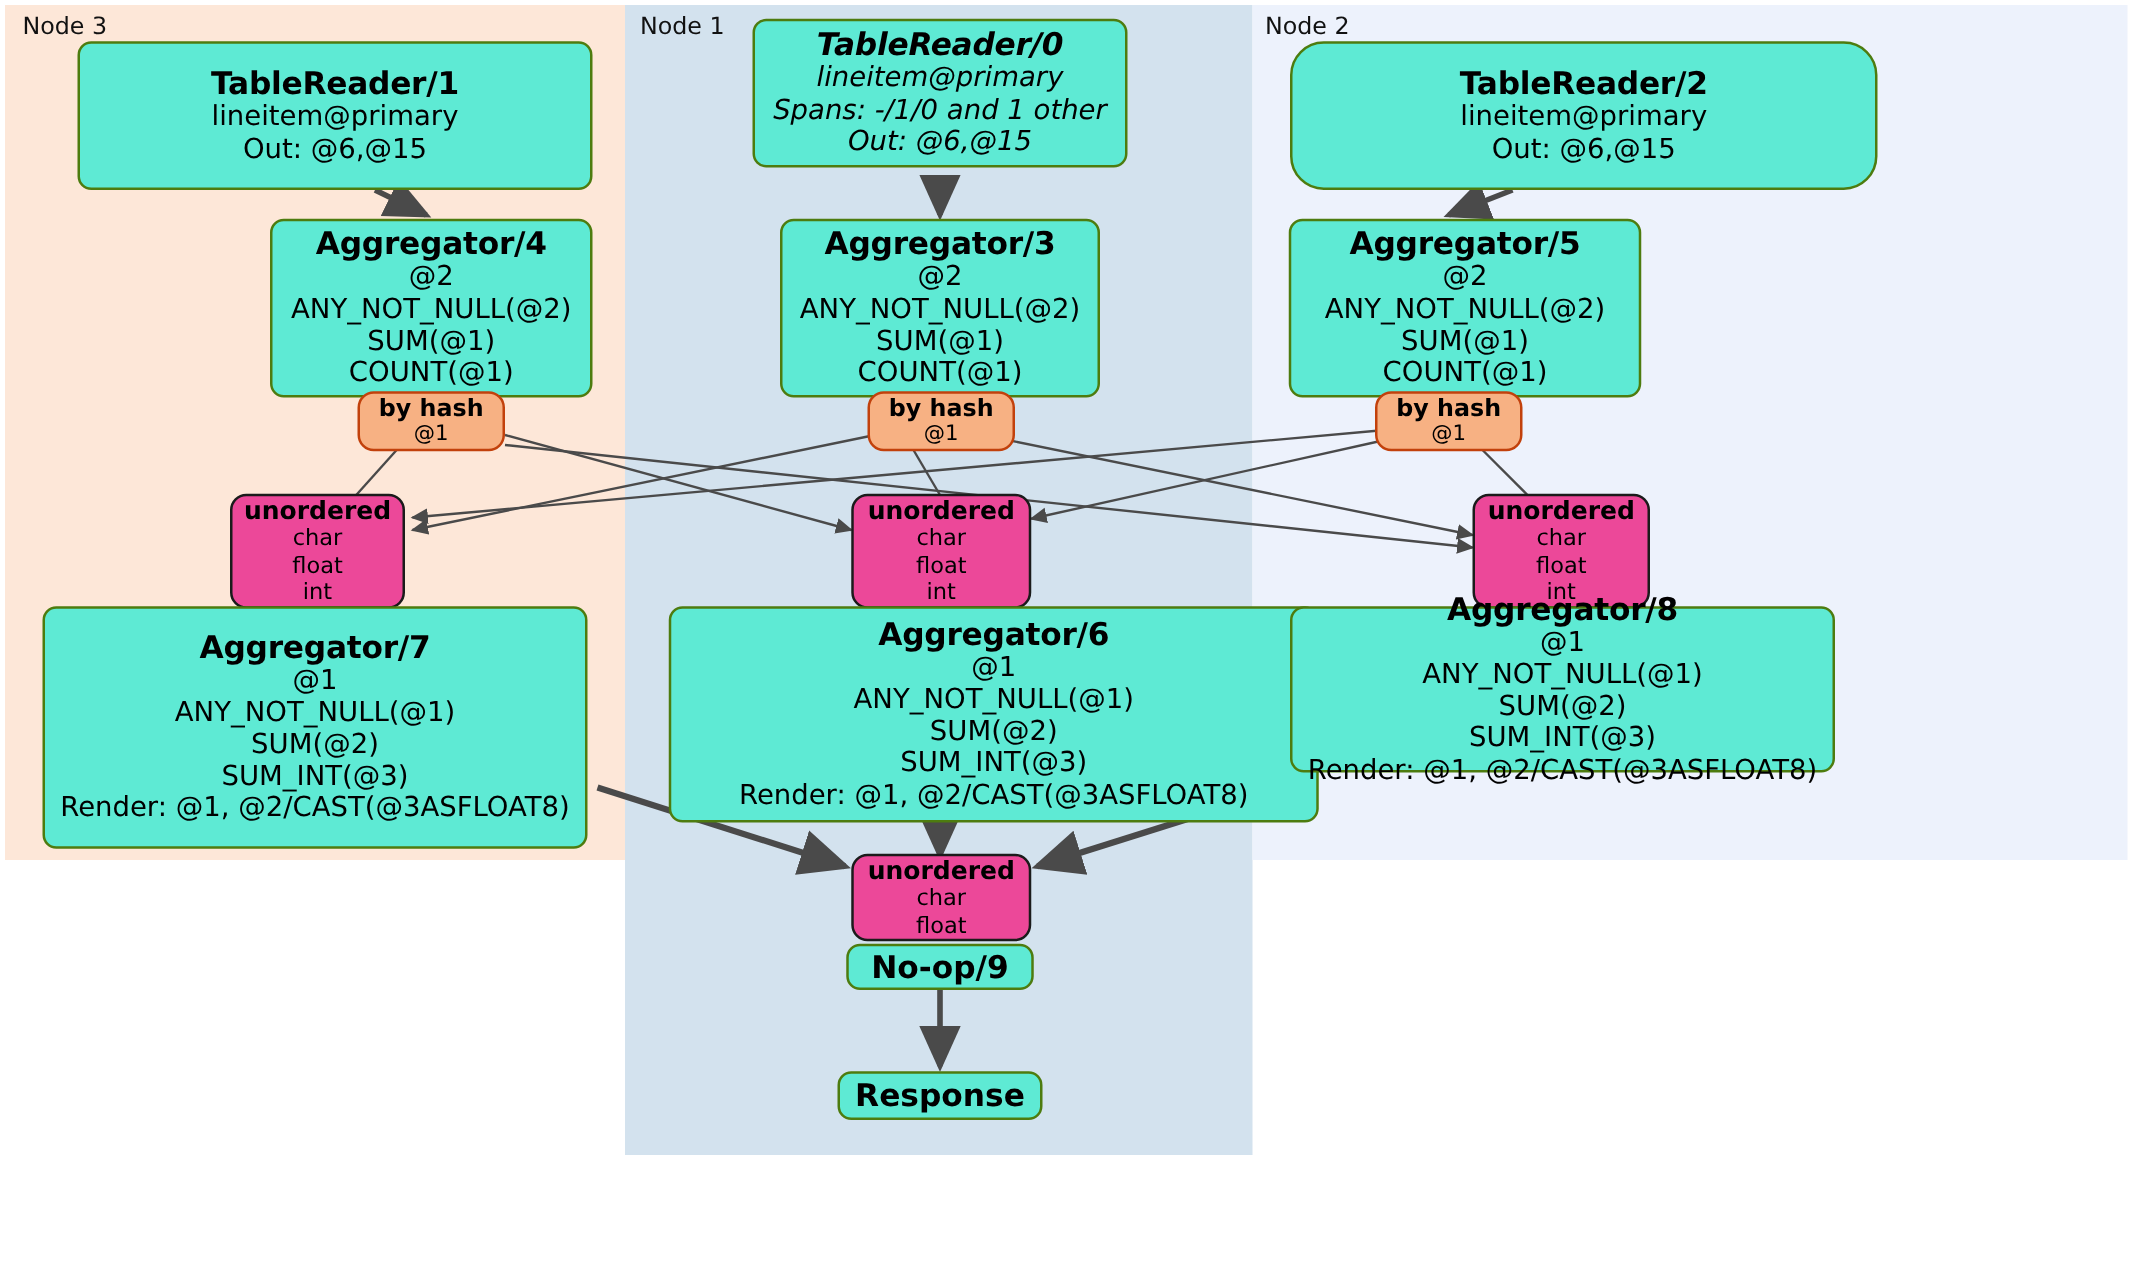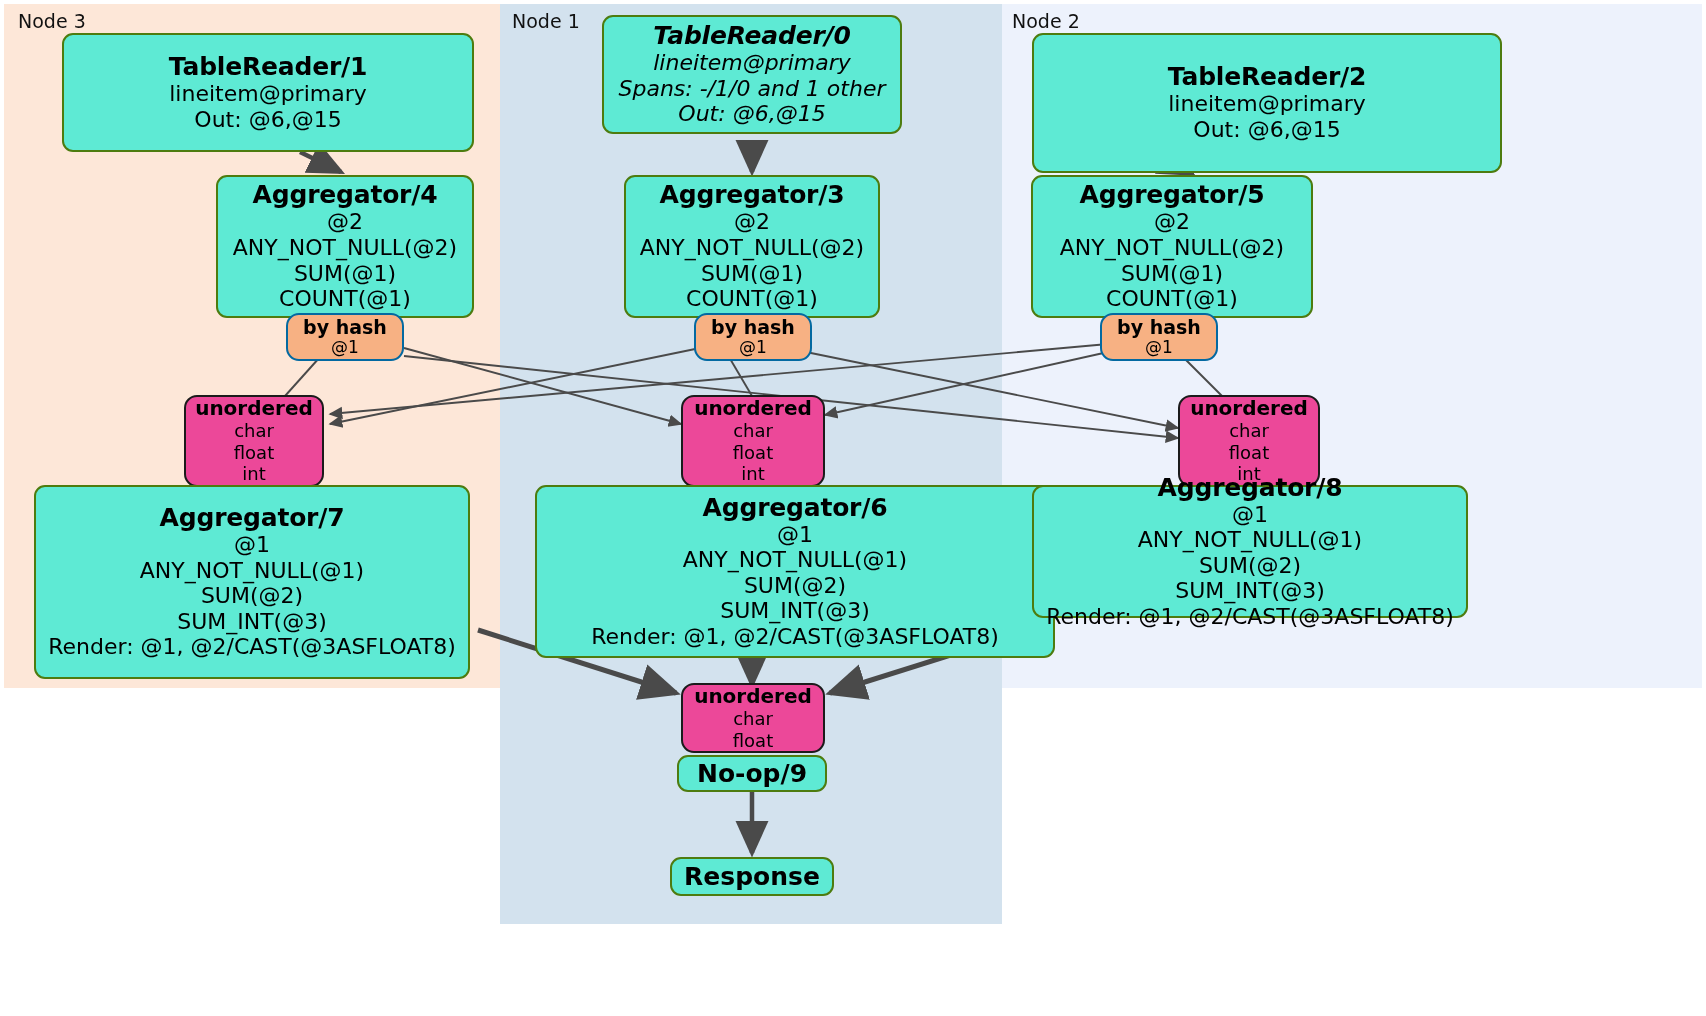--- a/index.html
+++ b/index.html
@@ -7,21 +7,21 @@
   #stage{position:relative;width:1706px;height:1016px;overflow:hidden;background:#fff;padding-left:20px;}
 
   .node-panel{position:absolute;box-sizing:border-box;}
   .node-label{position:absolute;font-size:19px;color:#111;line-height:1;white-space:nowrap;}
 
   svg.edges{position:absolute;left:0;top:0;width:1706px;height:1016px;pointer-events:none;}
 
   .box{position:absolute;box-sizing:border-box;display:flex;flex-direction:column;
        align-items:center;justify-content:center;text-align:center;}
   .proc{background:#5eead4;border:2px solid #4d7c0f;border-radius:11px;}
-  .router{background:#f7b183;border:2px solid #0369a1;border-radius:13px;text-align:right;}
+  .router{background:#f7b183;border:2px solid #c2410c;border-radius:13px;text-align:right;}
   .sync{background:#ec4899;border:2px solid #1b1b1b;border-radius:13px;}
 
   .t-title{font-weight:bold;font-size:25px;color:#000;line-height:1.12;letter-spacing:-0.2px;}
   .t-line{font-size:22px;color:#000;line-height:1.16;white-space:nowrap;}
   .r-title{font-weight:bold;font-size:19px;color:#000;line-height:1.1;}
   .r-line{font-size:17px;color:#000;line-height:1.15;}
   .s-title{font-weight:bold;font-size:20px;color:#000;line-height:1.16;}
   .s-line{font-size:18px;color:#000;line-height:1.2;}
   .noop-title{font-weight:bold;font-size:25px;color:#000;line-height:1.1;}
 </style>
@@ -149,21 +149,21 @@
   </div>
 
   <div class="box proc" style="left:677px;top:755px;width:150px;height:37px;">
     <div class="noop-title">No-op/9</div>
   </div>
 
   <div class="box proc" style="left:670px;top:857px;width:164px;height:39px;">
     <div class="noop-title">Response</div>
   </div>
 
-  <div class="box proc" style="left:1032px;top:33px;width:470px;height:140px;">
+  <div class="box proc" style="left:1032px;top:33px;width:470px;height:119px;border-radius:27px;">
     <div class="t-title">TableReader/2</div>
     <div class="t-line">lineitem@primary</div>
     <div class="t-line">Out: @6,@15</div>
   </div>
 
   <div class="box proc" style="left:1031px;top:175px;width:282px;height:143px;">
     <div class="t-title">Aggregator/5</div>
     <div class="t-line">@2</div>
     <div class="t-line">ANY_NOT_NULL(@2)</div>
     <div class="t-line">SUM(@1)</div>

